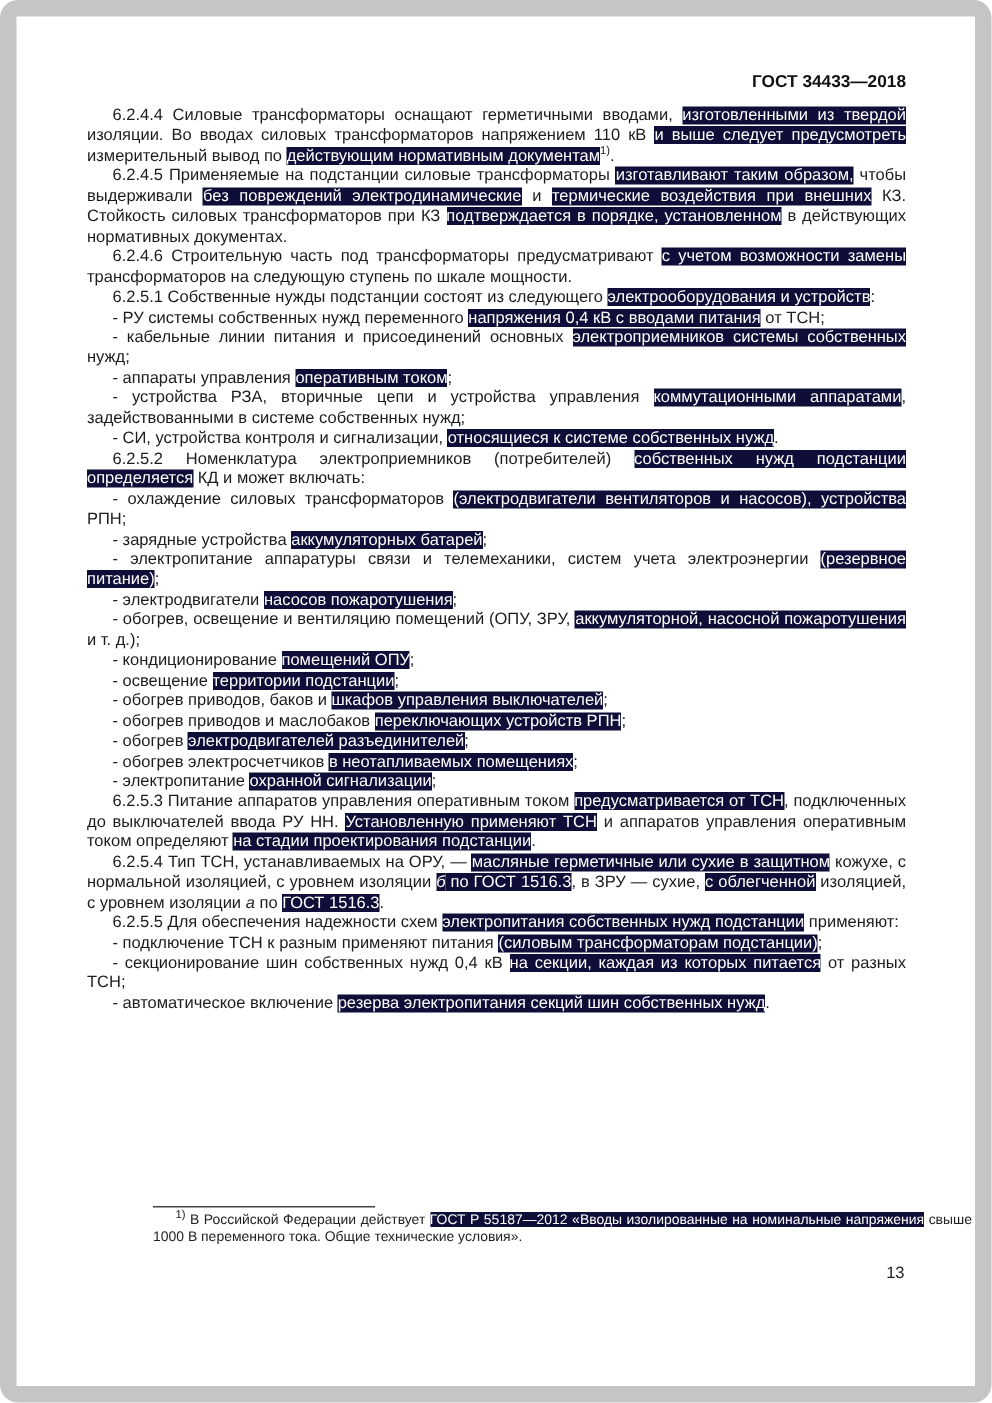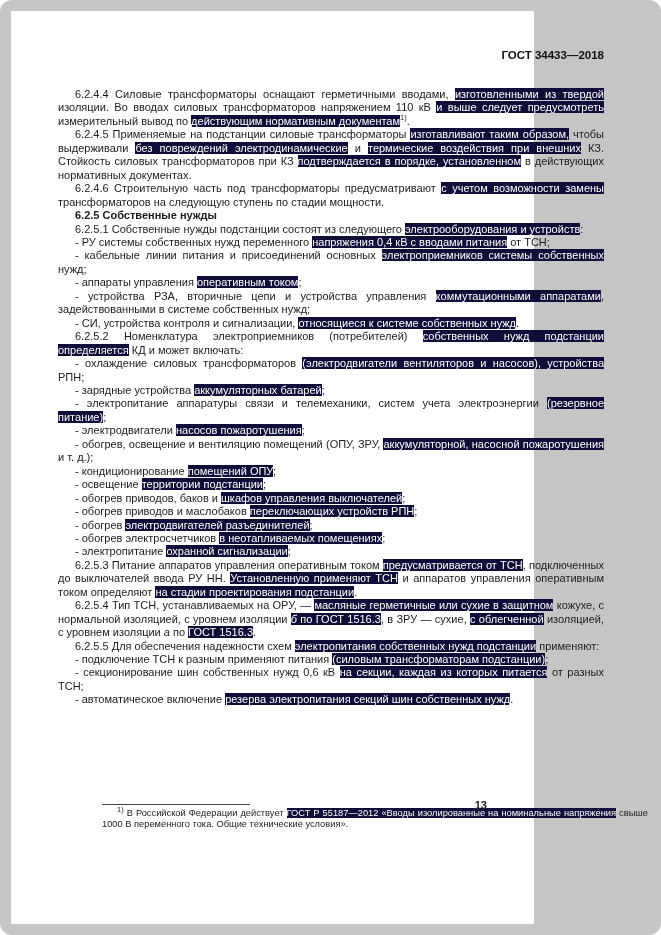--- a/index.html
+++ b/index.html
@@ -10,62 +10,61 @@
     font-family: "Liberation Sans", sans-serif;
     overflow: hidden;
   }
   .frame {
     position: absolute; inset: 0;
     background: #c5c5c5;
     border-radius: 12px;
   }
   .page {
     position: absolute; left: 11px; top: 11px;
-    width: 523px; height: 913px;
+    width: 639px; height: 913px;
     background: #ffffff;
   }
   .content { position: absolute; left: 47px; top: 38px; width: 546px; }
   .doc-code {
     text-align: right; font-weight: bold;
     font-size: 11.5px; color: #111;
   }
-  .doc-body { margin-top: 27px; }
+  .doc-body { margin-top: 10px; }
   .doc-body p {
     font-size: 11px; line-height: 13.45px;
     text-align: justify; text-indent: 17px;
     color: #1c1c1c;
   }
   .doc-body p.bold { font-weight: bold; }
   .hl { background: var(--hl, #0e0e38); color: #ffffff; }
   .it { font-style: italic; }
   sup { font-size: 7.5px; line-height: 0; vertical-align: super; }
   .footnote-block { position: absolute; left: 47px; top: 793px; width: 546px; margin-left: 44px; }
   .footnote-rule { width: 148px; border-top: 1px solid #444; height: 0; }
   .footnote-text {
     margin-top: 3px; font-size: 9.3px; line-height: 11.3px;
     text-align: justify; text-indent: 15px; color: #222;
   }
   .page-number {
-    position: absolute; right: 47px; top: 788px;
-    font-size: 11px; color: #222; font-weight: bold;
+    position: absolute; right: 47px; top: 832px;
+    font-size: 11px; color: #222;
   }
 </style>
 </head>
 <body>
 
 <div class="frame"></div>
 
 <div class="page">
   <div class="content">
     <div class="doc-code">ГОСТ 34433—2018</div>
     <div class="doc-body">
         <p><span>6.2.4.4 Силовые трансформаторы оснащают герметичными вводами, </span><span class="hl">изготовленными из твердой</span><span> изоляции. Во вводах силовых трансформаторов напряжением 110 кВ </span><span class="hl">и выше следует предусмотреть</span><span> измерительный вывод по </span><span class="hl">действующим нормативным документам</span><sup>1)</sup><span>.</span></p>
         <p><span>6.2.4.5 Применяемые на подстанции силовые трансформаторы </span><span class="hl">изготавливают таким образом,</span><span> чтобы выдерживали </span><span class="hl">без повреждений электродинамические</span><span> и </span><span class="hl">термические воздействия при внешних</span><span> КЗ. Стойкость силовых трансформаторов при КЗ </span><span class="hl">подтверждается в порядке, установленном</span><span> в действующих нормативных документах.</span></p>
-        <p><span>6.2.4.6 Строительную часть под трансформаторы предусматривают </span><span class="hl">с учетом возможности замены</span><span> трансформаторов на следующую ступень по стадии мощности.</span></p>
-        <p class="bold"><span>6.2.5 Собственные нужды</span></p>
+        <p><span>6.2.4.6 Строительную часть под трансформаторы предусматривают </span><span class="hl">с учетом возможности замены</span><span> трансформаторов на следующую ступень по шкале мощности.</span></p>
         <p><span>6.2.5.1 Собственные нужды подстанции состоят из следующего </span><span class="hl">электрооборудования и устройств</span><span>:</span></p>
         <p><span>- РУ системы собственных нужд переменного </span><span class="hl">напряжения 0,4 кВ с вводами питания</span><span> от ТСН;</span></p>
         <p><span>- кабельные линии питания и присоединений основных </span><span class="hl">электроприемников системы собственных</span><span> нужд;</span></p>
         <p><span>- аппараты управления </span><span class="hl">оперативным током</span><span>;</span></p>
         <p><span>- устройства РЗА, вторичные цепи и устройства управления </span><span class="hl">коммутационными аппаратами</span><span>, задействованными в системе собственных нужд;</span></p>
         <p><span>- СИ, устройства контроля и сигнализации, </span><span class="hl">относящиеся к системе собственных нужд</span><span>.</span></p>
         <p><span>6.2.5.2 Номенклатура электроприемников (потребителей) </span><span class="hl">собственных нужд подстанции определяется</span><span> КД и может включать:</span></p>
         <p><span>- охлаждение силовых трансформаторов </span><span class="hl">(электродвигатели вентиляторов и насосов), устройства</span><span> РПН;</span></p>
         <p><span>- зарядные устройства </span><span class="hl">аккумуляторных батарей</span><span>;</span></p>
         <p><span>- электропитание аппаратуры связи и телемеханики, систем учета электроэнергии </span><span class="hl">(резервное питание)</span><span>;</span></p>
@@ -75,21 +74,21 @@
         <p><span>- освещение </span><span class="hl">территории подстанции</span><span>;</span></p>
         <p><span>- обогрев приводов, баков и </span><span class="hl">шкафов управления выключателей</span><span>;</span></p>
         <p><span>- обогрев приводов и маслобаков </span><span class="hl">переключающих устройств РПН</span><span>;</span></p>
         <p><span>- обогрев </span><span class="hl">электродвигателей разъединителей</span><span>;</span></p>
         <p><span>- обогрев электросчетчиков </span><span class="hl">в неотапливаемых помещениях</span><span>;</span></p>
         <p><span>- электропитание </span><span class="hl">охранной сигнализации</span><span>;</span></p>
         <p><span>6.2.5.3 Питание аппаратов управления оперативным током </span><span class="hl">предусматривается от ТСН</span><span>, подключенных до выключателей ввода РУ НН. </span><span class="hl">Установленную применяют ТСН</span><span> и аппаратов управления оперативным током определяют </span><span class="hl">на стадии проектирования подстанции</span><span>.</span></p>
         <p><span>6.2.5.4 Тип ТСН, устанавливаемых на ОРУ, — </span><span class="hl">масляные герметичные или сухие в защитном</span><span> кожухе, с нормальной изоляцией, с уровнем изоляции </span><span class="hl it">б</span><span class="hl"> по ГОСТ 1516.3</span><span>, в ЗРУ — сухие, </span><span class="hl">с облегченной</span><span> изоляцией, с уровнем изоляции </span><span class="it">а</span><span> по </span><span class="hl">ГОСТ 1516.3</span><span>.</span></p>
         <p><span>6.2.5.5 Для обеспечения надежности схем </span><span class="hl">электропитания собственных нужд подстанции</span><span> применяют:</span></p>
         <p><span>- подключение ТСН к разным применяют питания </span><span class="hl">(силовым трансформаторам подстанции)</span><span>;</span></p>
-        <p><span>- секционирование шин собственных нужд 0,6 кВ </span><span class="hl">на секции, каждая из которых питается</span><span> от разных ТСН;</span></p>
+        <p><span>- секционирование шин собственных нужд 0,4 кВ </span><span class="hl">на секции, каждая из которых питается</span><span> от разных ТСН;</span></p>
         <p><span>- автоматическое включение </span><span class="hl">резерва электропитания секций шин собственных нужд</span><span>.</span></p>
       </div>
   </div>
 
   <div class="footnote-block">
     <div class="footnote-rule"></div>
     <p class="footnote-text"><sup>1)</sup><span> В Российской Федерации действует </span><span class="hl">ГОСТ Р 55187—2012 «Вводы изолированные на номинальные напряжения</span><span> свыше 1000 В переменного тока. Общие технические условия».</span></p>
   </div>
 
   <div class="page-number">13</div>

